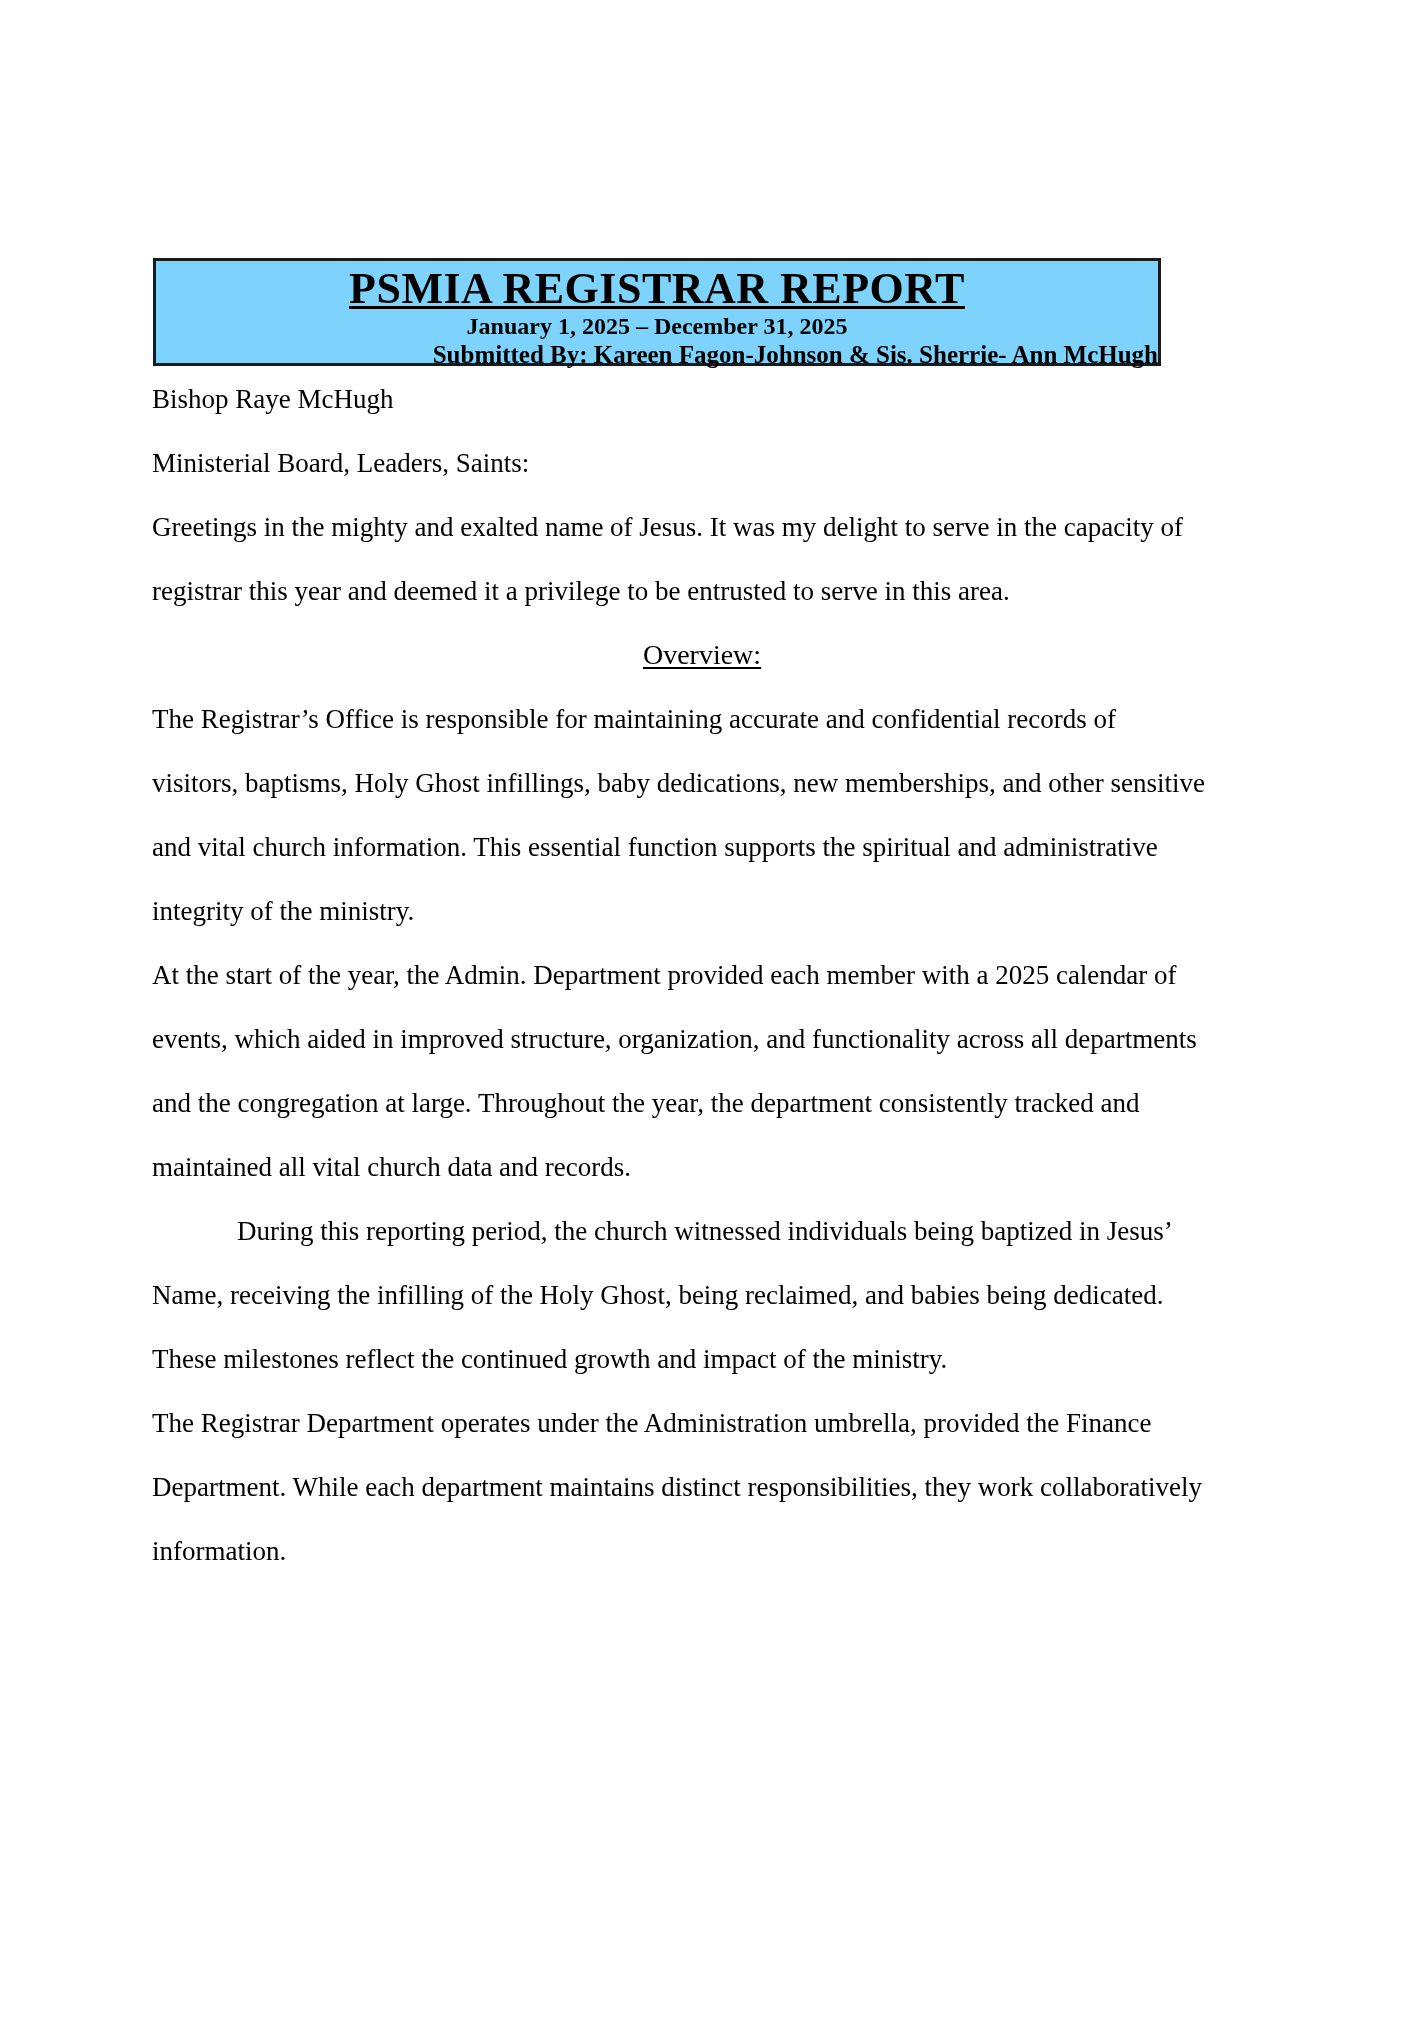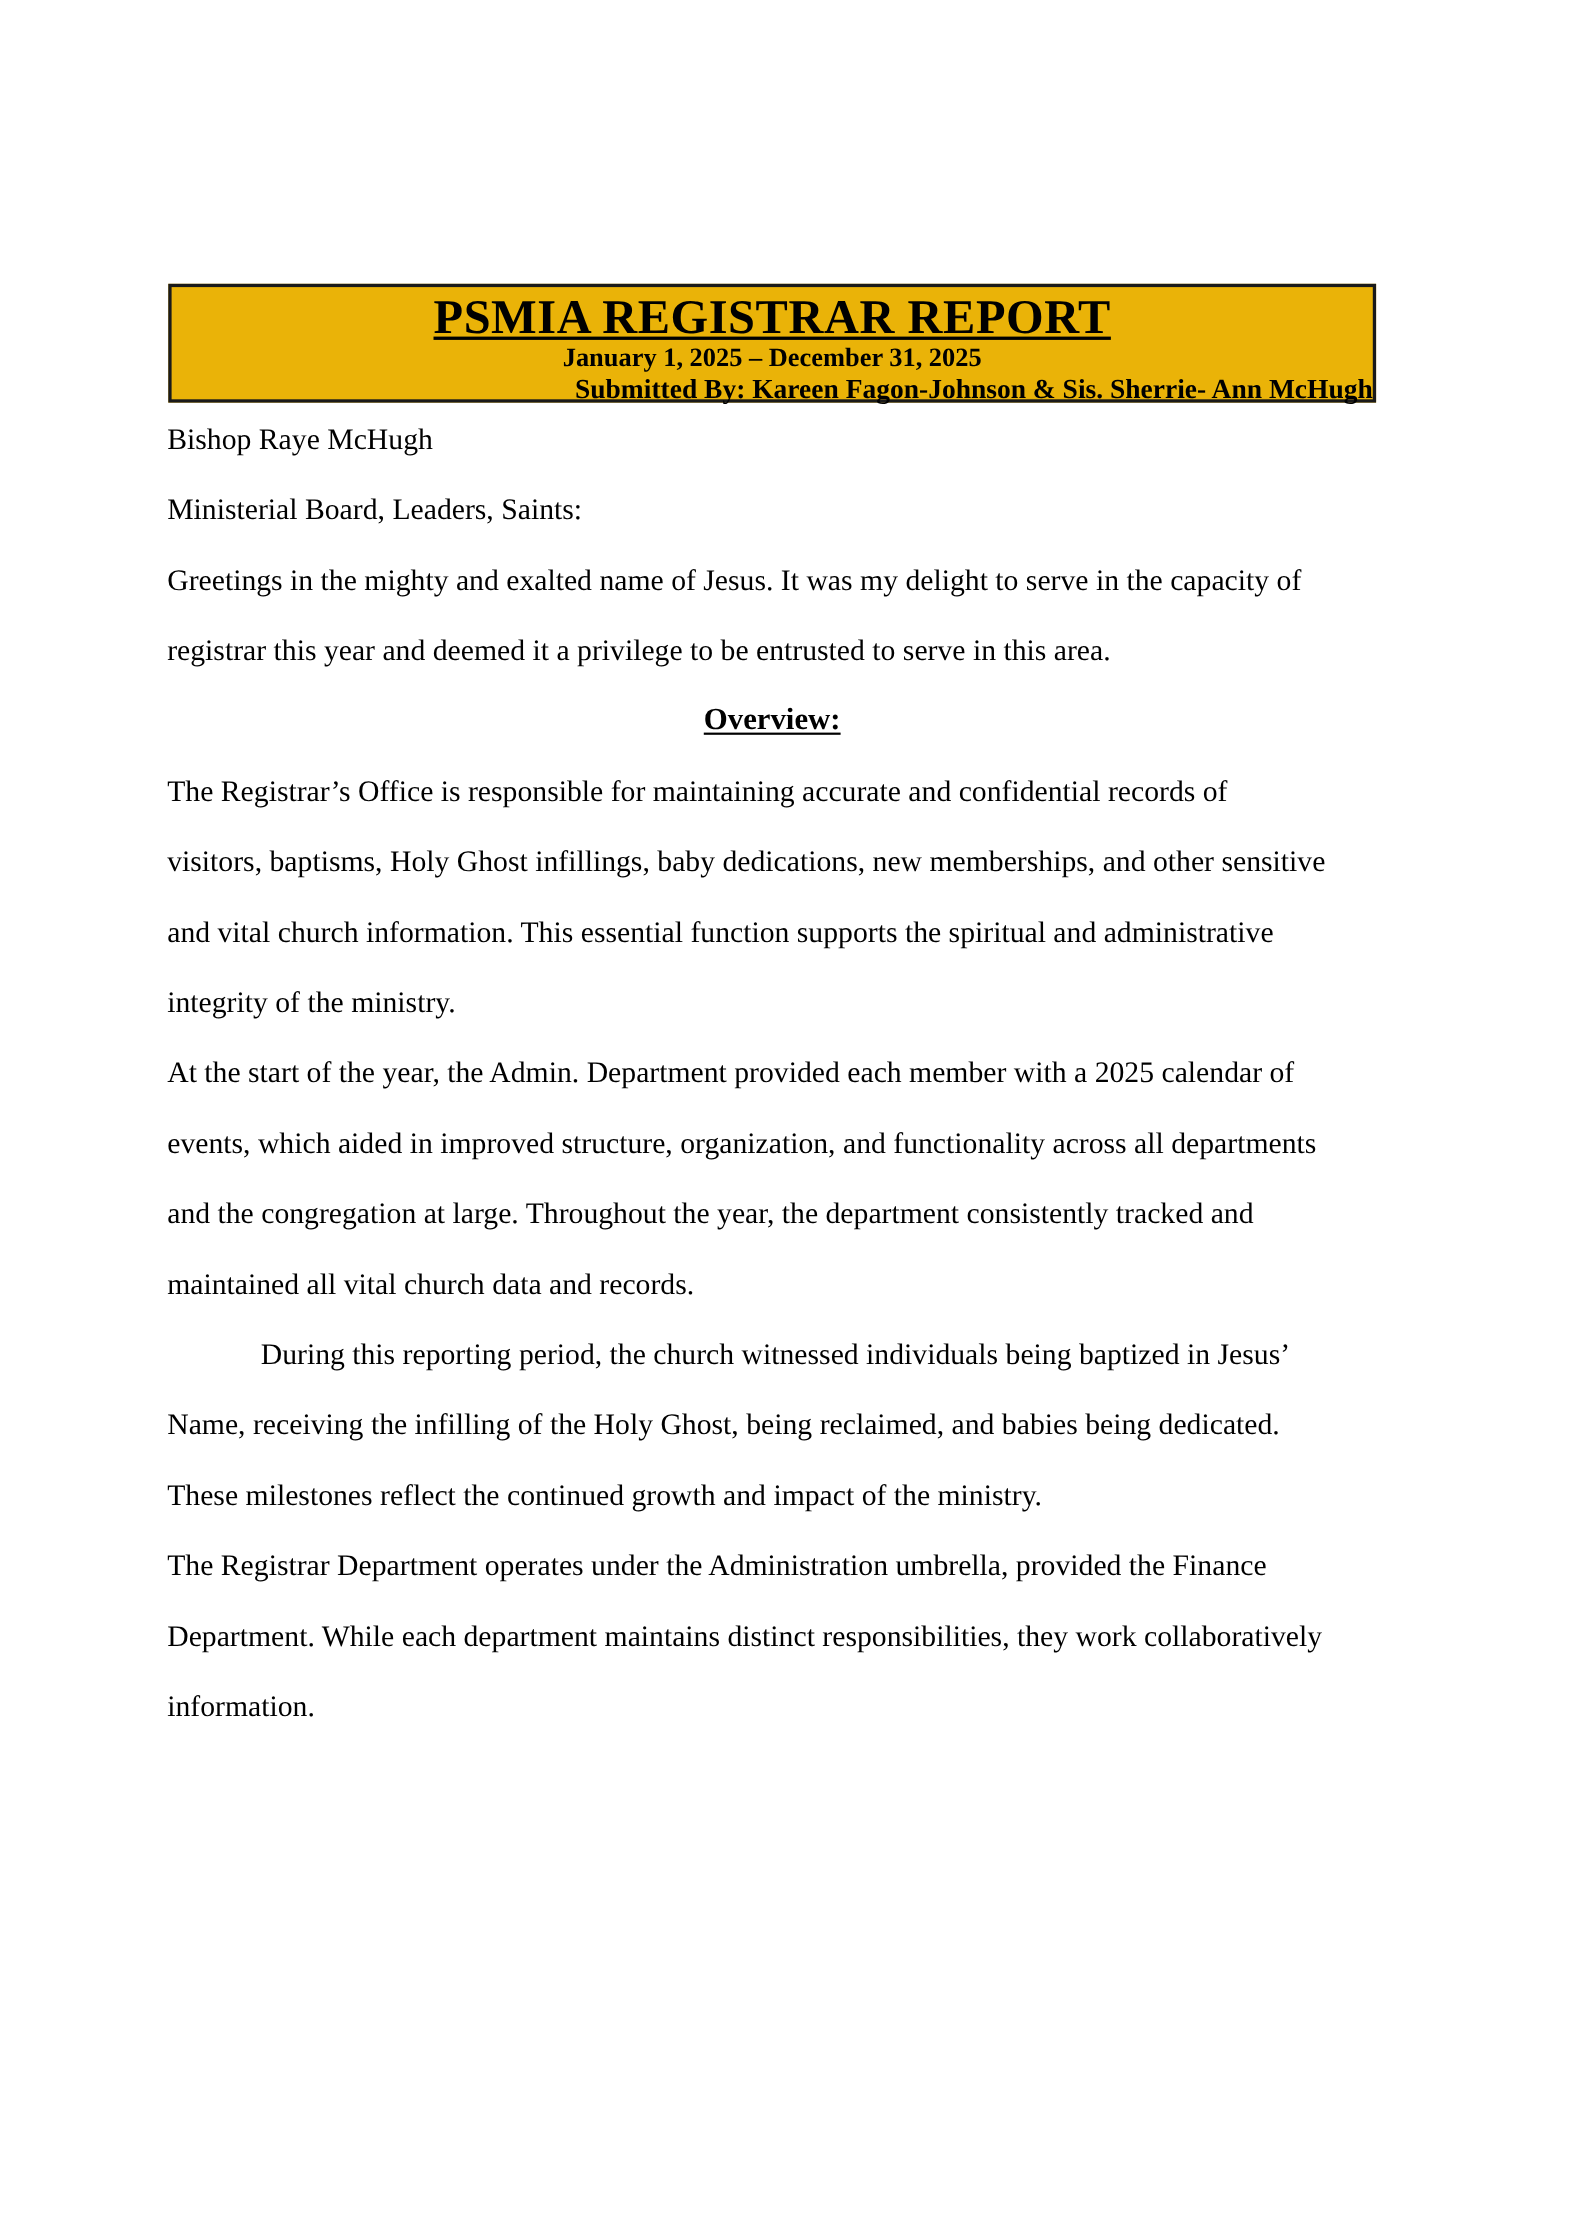--- a/index.html
+++ b/index.html
@@ -13,27 +13,27 @@
     height: 2028px;
     background: #ffffff;
     color: #000000;
     font-family: "Liberation Serif", "DejaVu Serif", serif;
     overflow: hidden;
   }
   .header-box {
     position: absolute;
     left: 153px;
     top: 258px;
-    width: 1098px;
+    width: 1008px;
     height: 108px;
     box-sizing: border-box;
     border: 3px solid #1a1a1a;
     text-align: center;
     padding-top: 3px;
-    background: #eab308;
+    background: #7dd3fc;
   }
   .header-title {
     font-size: 44px;
     font-weight: bold;
     line-height: 49px;
     letter-spacing: 0.5px;
     text-decoration: underline;
     text-decoration-thickness: 3px;
     text-underline-offset: 3px;
     white-space: nowrap;
@@ -58,21 +58,21 @@
     width: 1100px;
     font-size: 27px;
     line-height: 64px;
   }
   .line {
     height: 64px;
     white-space: nowrap;
   }
   .line.heading {
     text-align: center;
-    font-weight: bold;
+    font-weight: normal;
     font-size: 28px;
     text-decoration: underline;
     text-decoration-thickness: 2px;
     text-underline-offset: 3px;
   }
   .line.indent {
     padding-left: 85px;
   }
 </style>
 </head>

